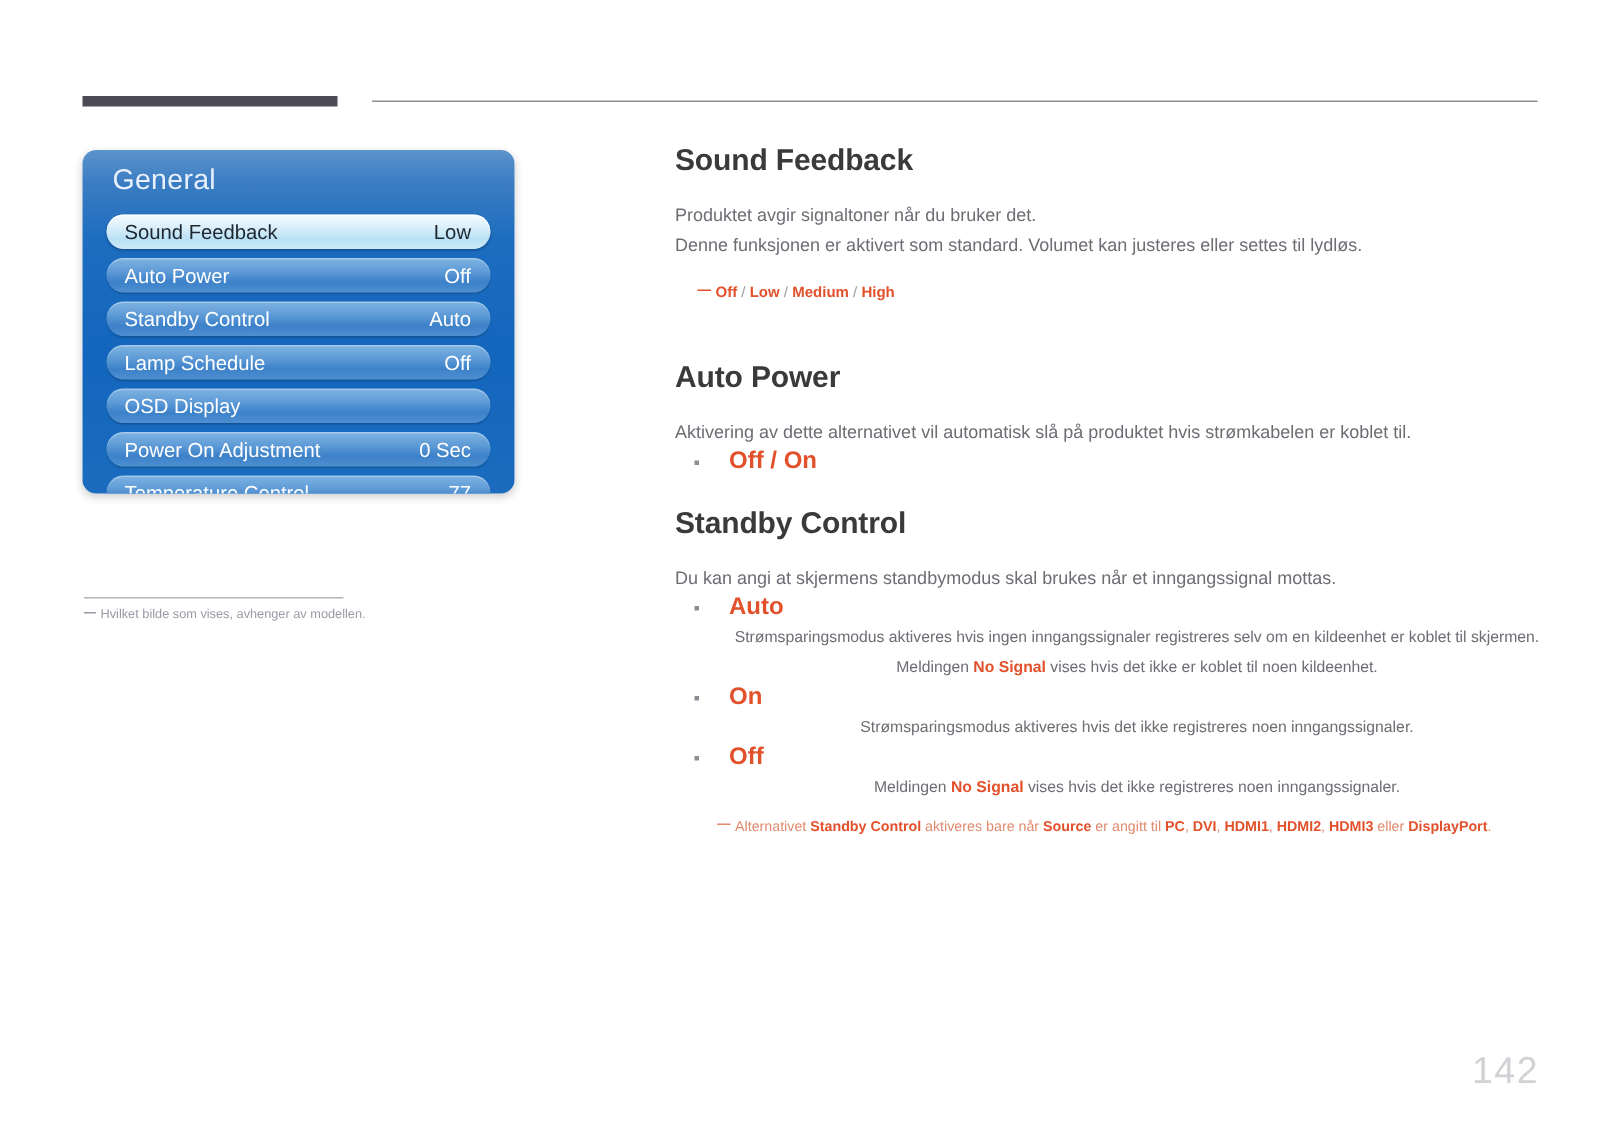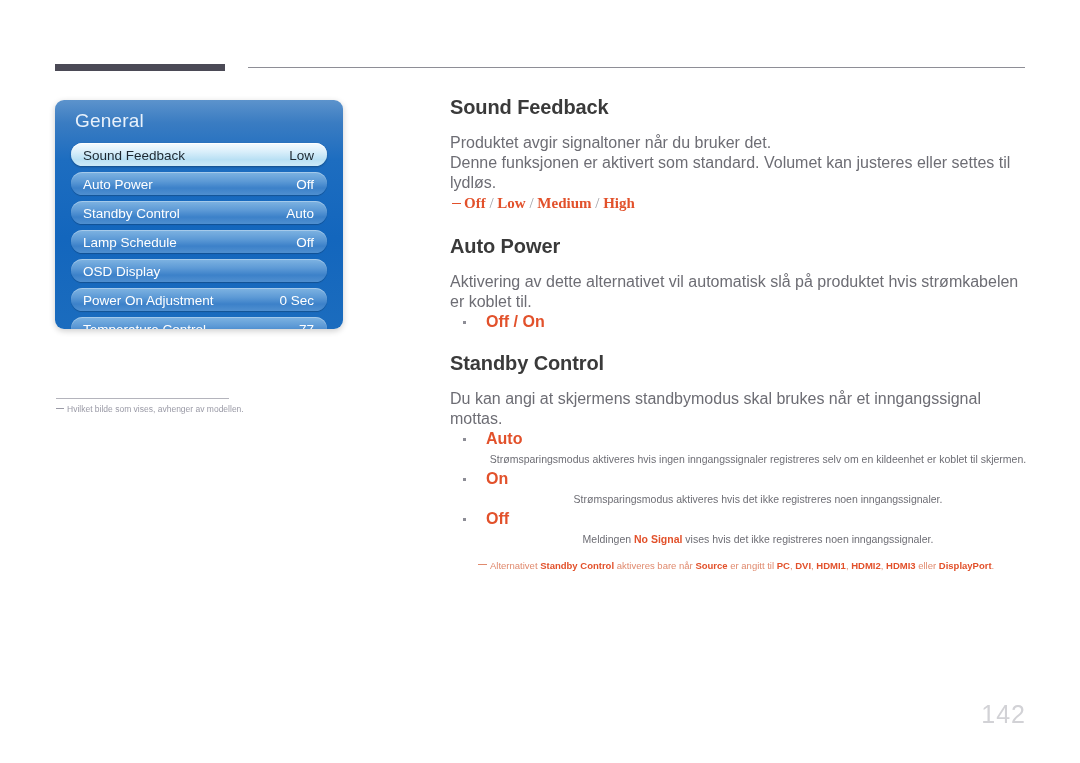--- a/index.html
+++ b/index.html
@@ -139,34 +139,33 @@
     font-weight: bold;
     color: #3a3a3a;
     letter-spacing: -0.1px;
   }
   .sec-block { margin-bottom: 0; }
   .sec-gap-1 { height: 22px; }
   .sec-gap-2 { height: 20px; }
 
   p.para {
     margin: 0;
-    font-size: 16px;
+    font-size: 12px;
     line-height: 20px;
     color: #6d6d74;
   }
   .accent { color: #e2512b; font-weight: bold; }
   .sep { color: #9c9ca3; }
 
   .opt-note {
-    margin: 0;
-    font-size: 15px;
+    margin: 13px;
+    font-size: 10px;
     line-height: 20px;
     color: #6d6d74;
     padding-left: 2px;
-    font-family: Liberation Serif, serif;
   }
   .opt-note .dash {
     display: inline-block;
     width: 9px;
     border-top: 1.4px solid #e2512b;
     vertical-align: middle;
     margin-right: 3px;
     margin-bottom: 3px;
   }
 
@@ -301,20 +300,21 @@
 
   <div class="sec-block">
     <h2 class="sec-title">Standby Control</h2>
     <div style="height:14px"></div>
     <p class="para">Du kan angi at skjermens standbymodus skal brukes når et inngangssignal mottas.</p>
 
     <ul class="bullets">
       <li>
         <div class="b-head">Auto</div>
         <div class="b-body">Strømsparingsmodus aktiveres hvis ingen inngangssignaler registreres selv om en kildeenhet er koblet til skjermen.</div>
+        <div class="b-body"><span>Meldingen </span><span class="accent">No Signal</span><span> vises hvis det ikke er koblet til noen kildeenhet.</span></div>
       </li>
       <li>
         <div class="b-head">On</div>
         <div class="b-body">Strømsparingsmodus aktiveres hvis det ikke registreres noen inngangssignaler.</div>
       </li>
       <li>
         <div class="b-head">Off</div>
         <div class="b-body"><span>Meldingen </span><span class="accent">No Signal</span><span> vises hvis det ikke registreres noen inngangssignaler.</span></div>
       </li>
     </ul>

